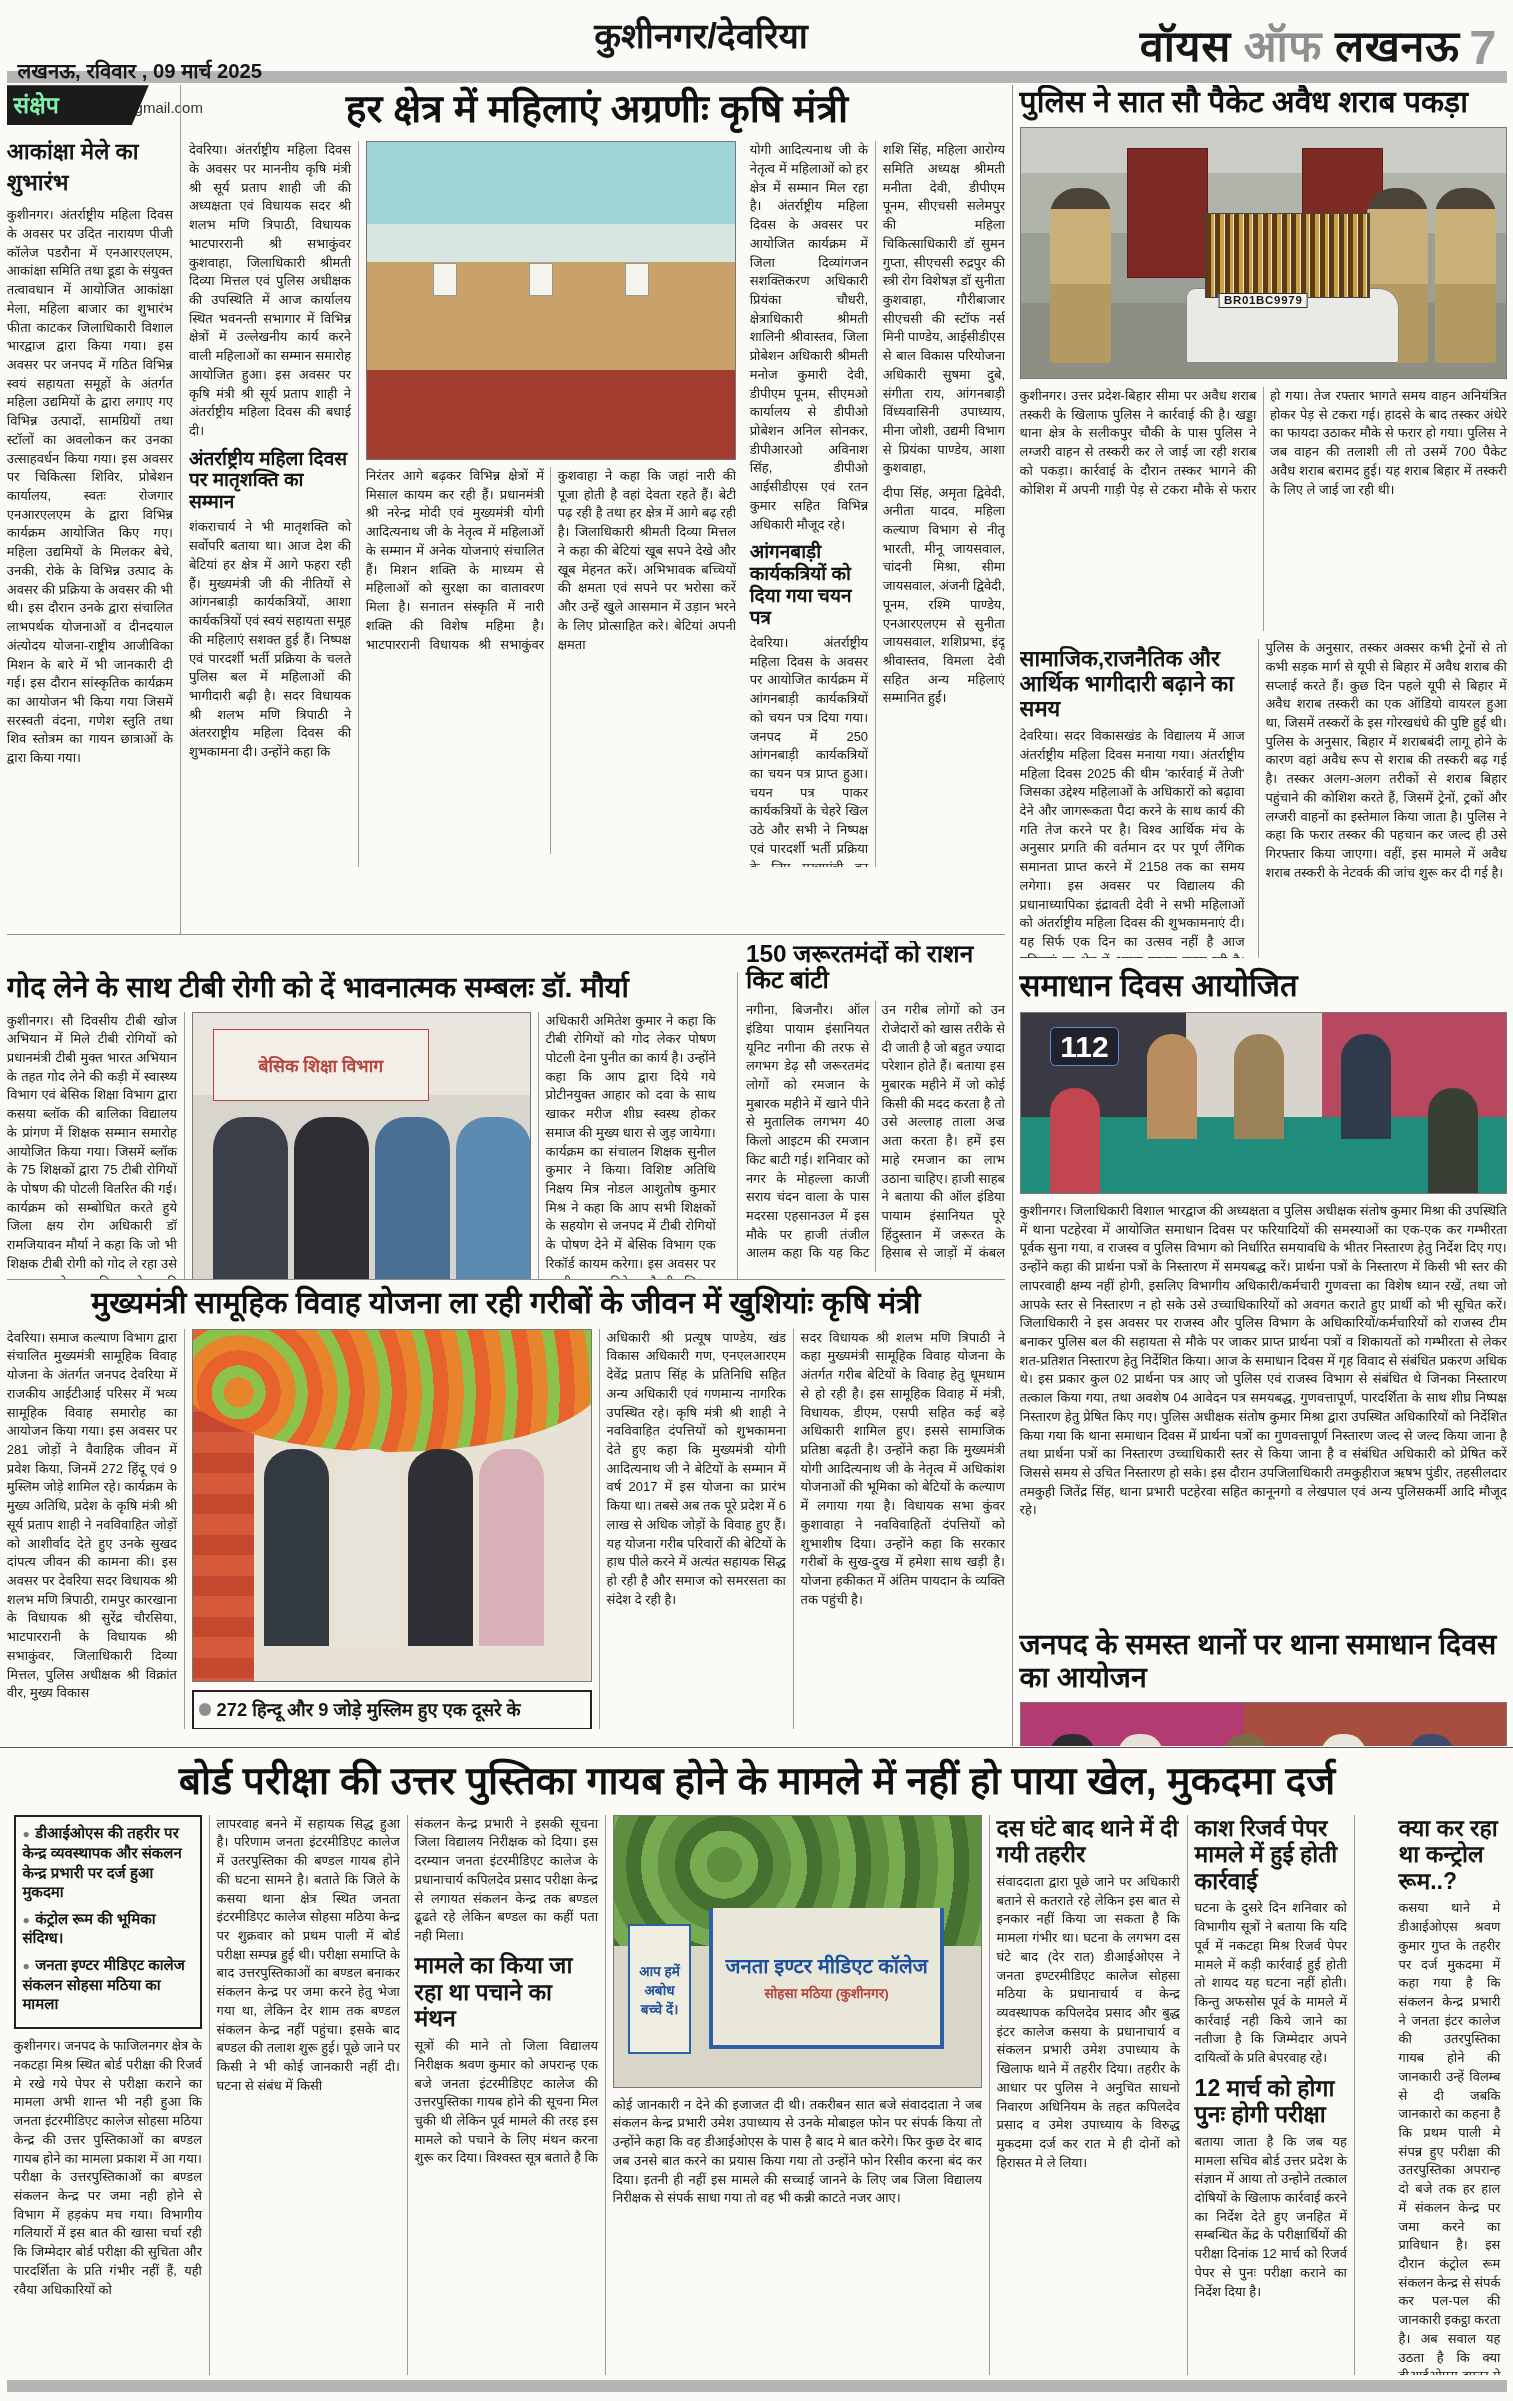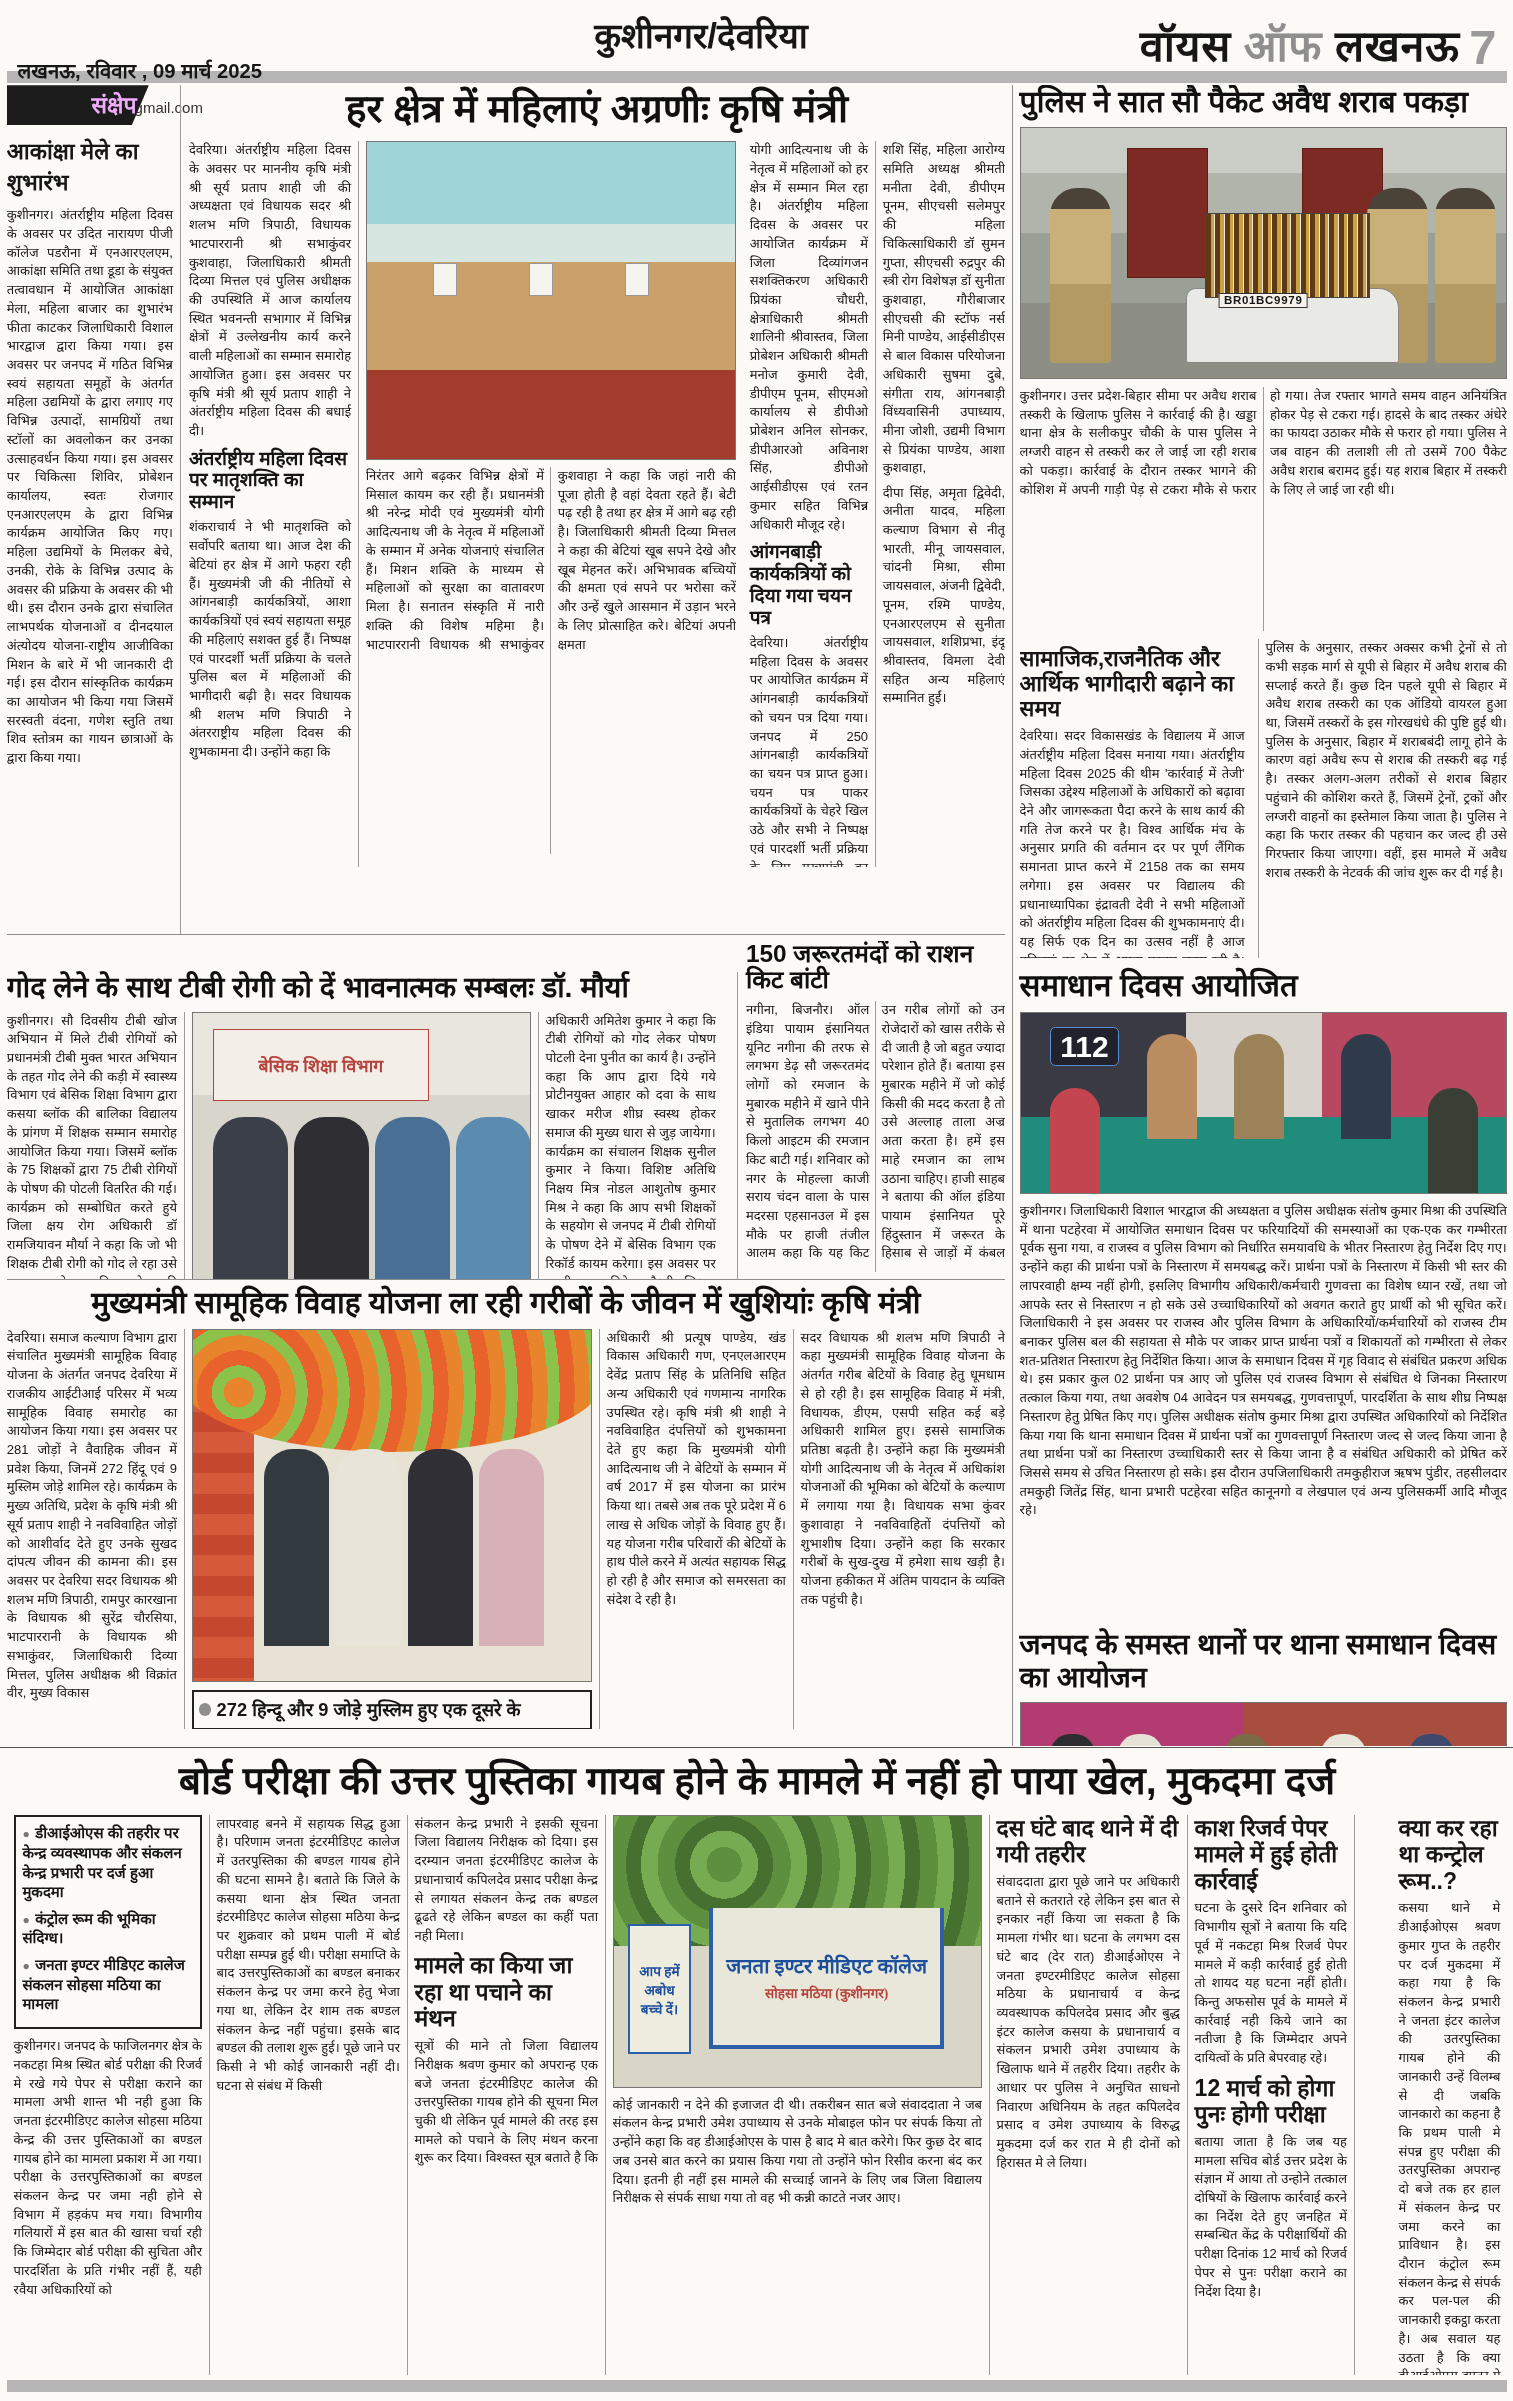--- a/index.html
+++ b/index.html
@@ -32,22 +32,22 @@
   .sub-head { font-weight:bold; font-size:20.3px; line-height:1.15; margin:6.8px 0 5.4px 0; }
 
   
   .top { display:flex; padding:2.7px 6.8px 0 6.8px; height:1663px; overflow:hidden; }
   .main-left { width:1006px; padding-right:6.8px; border-right:0.7px solid #8d8d8d; }
   .right-strip { width:494px; padding-left:6.8px; overflow:hidden; }
 
   
   .rowA { display:flex; height:849px; overflow:hidden; }
   .brief { width:174px; padding-right:6.8px; border-right:0.7px solid #9b9b9b; }
-  .brief-tag { background:#1b1b1b; color:#f0abfc; font-weight:bold; font-size:23px;
-    padding:2.7px 12.2px 5.4px 6.8px; width:142px; clip-path:polygon(0 0,100% 0,88% 100%,0 100%); margin-bottom:9.5px;text-align:right;}
+  .brief-tag { background:#1b1b1b; color:#86efac; font-weight:bold; font-size:23px;
+    padding:2.7px 12.2px 5.4px 6.8px; width:142px; clip-path:polygon(0 0,100% 0,88% 100%,0 100%); margin-bottom:9.5px;}
   .brief-head { font-size:22.4px; font-weight:bold; margin-bottom:9.5px; }
   .ma { flex:1; padding-left:8.1px; }
   .ma-headline { font-size:39px; text-align:center; margin:1.4px 0 11px 0; }
   .ma-grid { display:flex; height:726px; overflow:hidden; }
   .ma-c1 { width:170px; padding-right:6.8px; }
   .ma-center { width:384px; padding:0 6.8px; }
   .ma-c3 { width:133px; padding:0 6.8px; }
   .ma-c4 { flex:1; padding-left:6.8px; }
   .ma-sub { font-size:19px; }
 
@@ -79,21 +79,21 @@
     color:#b5443d; font-weight:bold; font-size:17.6px; display:flex; align-items:center; justify-content:center; }
   .ph-tb .fig { position:absolute; bottom:0; width:75px; height:62%; border-radius:31px 31px 0 0; }
   .ph-balloons { height:353px; background:linear-gradient(180deg,#f0ece2 0 12%,#e8e2d4 12% 100%); }
   .ph-balloons .arc { position:absolute; top:-27px; left:-13.6px; right:-13.6px; height:149px;
     background:repeating-radial-gradient(circle at 14% 60%, #e8842c 0 15px, #8cc24a 15px 27px, #e8632c 27px 42px); border-radius:0 0 50% 50%; }
   .ph-balloons .stagefig { position:absolute; width:65px; height:56%; bottom:10%; border-radius:28.5px 28.5px 0 0; }
   .ph-balloons .red { position:absolute; left:0; top:0; width:61px; height:100%;
     background:repeating-linear-gradient(180deg,#c4472e 0 20.3px,#d55a3a 20.3px 41px); }
   .ph-meeting { height:178px; background:linear-gradient(90deg,#b23b71 0 46%,#a84e3f 46% 100%); }
   .ph-meeting .fig { position:absolute; width:45px; height:58%; bottom:24%; border-radius:20.3px 20.3px 0 0; }
-  .ph-college { height:273px; background:linear-gradient(180deg,#7ea35c 0 44%,#cfd2c4 44% 100%);font-family:Liberation Serif, serif; }
+  .ph-college { height:273px; background:linear-gradient(180deg,#7ea35c 0 44%,#cfd2c4 44% 100%); }
   .ph-college .foliage { position:absolute; inset:0 0 40% 0;
     background:repeating-radial-gradient(circle at 30% 30%, #5d8f3f 0 17.6px, #77ab52 17.6px 34px, #46702f 34px 49px); }
   .ph-college .wall { position:absolute; left:0; right:0; bottom:0; height:52%; background:#d9d6c8; }
   .ph-college .board { position:absolute; left:26%; bottom:14%; width:64%; height:52%; background:#e9e7da;
     border:4.1px solid #2d5fa8; display:flex; flex-direction:column; align-items:center; justify-content:center; gap:4.1px; }
   .ph-college .board .l1 { color:#1c4f9c; font-weight:bold; font-size:20.3px; }
   .ph-college .board .l2 { color:#b5443d; font-weight:bold; font-size:13.6px; }
   .ph-college .side { position:absolute; left:4%; bottom:12%; width:17%; height:48%; background:#efece0;
     border:2.7px solid #2d5fa8; color:#1c4f9c; font-weight:bold; font-size:13.6px; text-align:center;
     display:flex; align-items:center; justify-content:center; padding:2.7px; }

